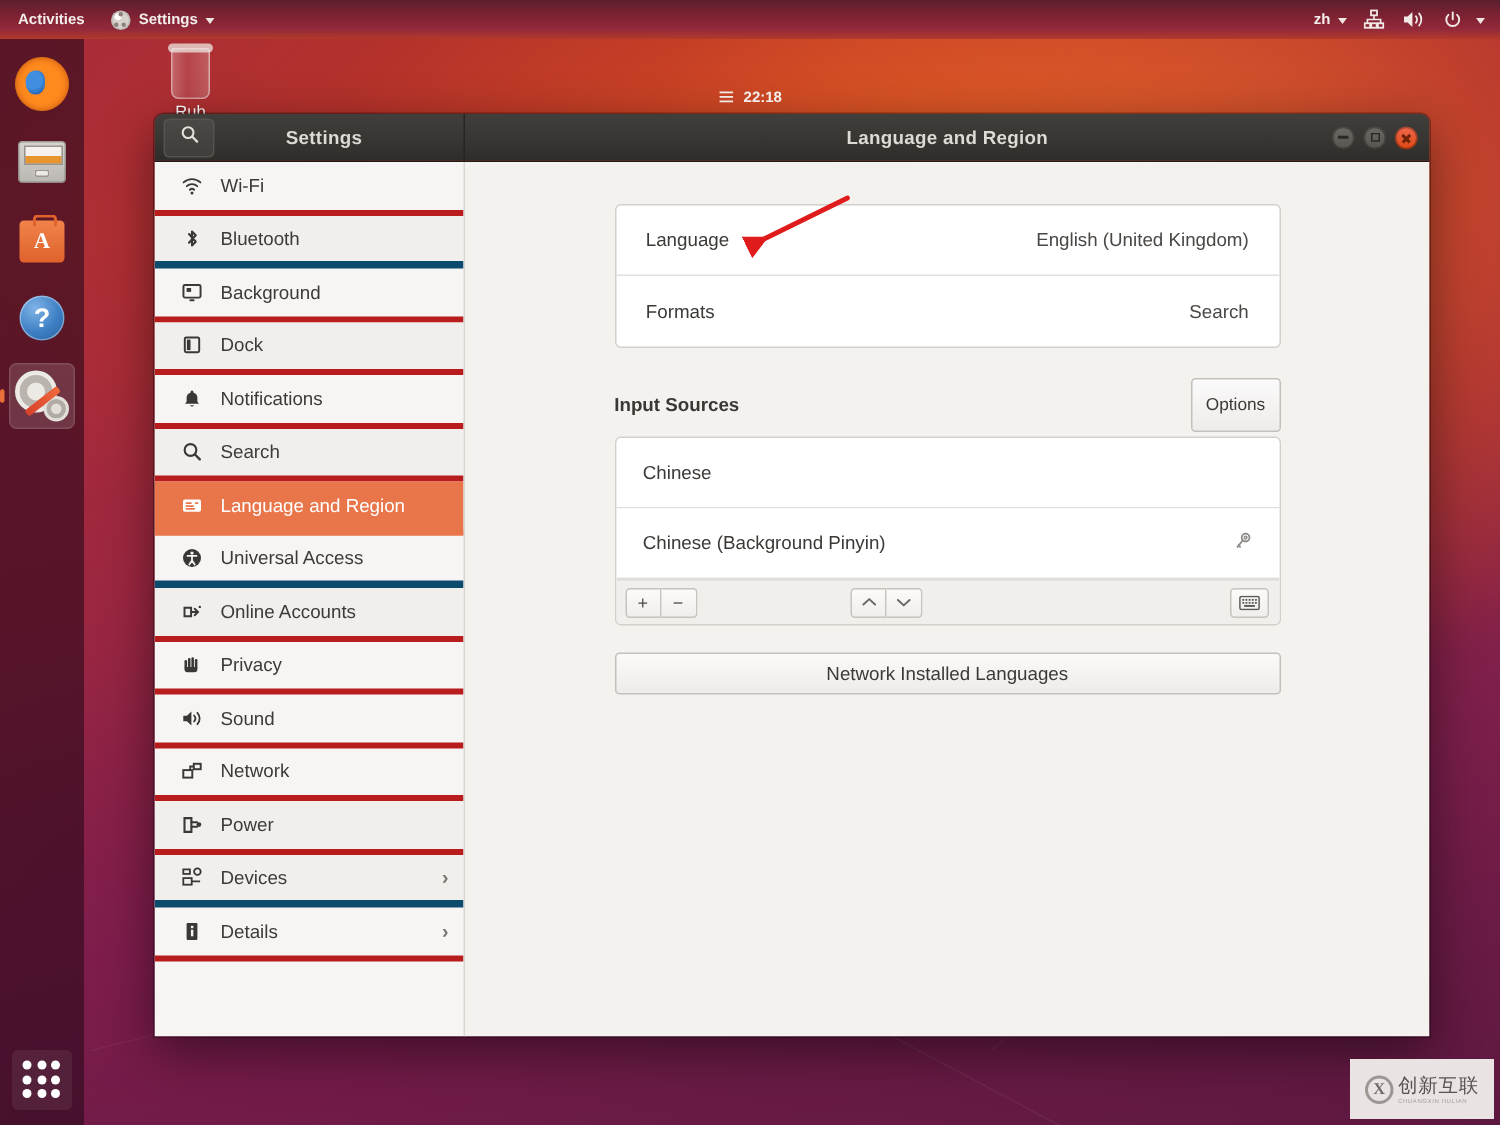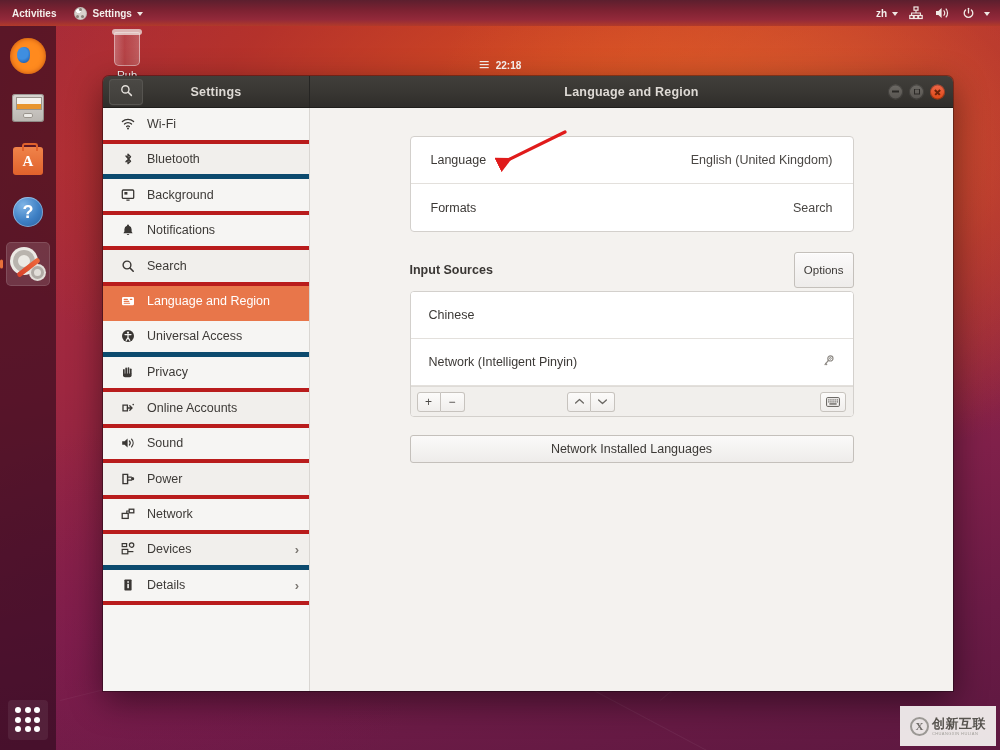--- a/index.html
+++ b/index.html
@@ -399,21 +399,21 @@
     gap: 3px; z-index: 45;
   }
   #wm-mark {
     width: 19px; height: 19px; border-radius: 50%;
     border: 2px solid #9b9894;
     display: flex; align-items: center; justify-content: center;
     color: #6f6c68; font-size: 11px; font-weight: bold;
     font-family: "Liberation Serif", serif;
   }
   #wm-text { display: flex; flex-direction: column; line-height: 1; }
-  #wm-cn { font-size: 13px; font-weight: bold; color: #57544f; letter-spacing: .5px; }
+  #wm-cn { font-size: 13px; font-weight: normal; color: #57544f; letter-spacing: .5px; }
   #wm-en { font-size: 4px; color: #a3a09b; letter-spacing: .4px; margin-top: 2px; }
 </style>
 </head>
 <body>
 
 <div id="desktop">
 
   <div class="wall-glow" style="left:420px; top:-160px; width:760px; height:620px; background:radial-gradient(ellipse at center, rgba(255,140,60,0.32) 0%, rgba(255,120,40,0) 70%);"></div>
   <div class="wall-line" style="left:480px; top:615px; width:430px; height:1px; transform:rotate(-30deg);"></div>
   <div class="wall-line" style="left:500px; top:640px; width:430px; height:1px; transform:rotate(28deg);"></div>
@@ -580,20 +580,29 @@
           <span class="si-icon">
             <svg width="14" height="14" viewBox="0 0 14 14">
               <rect x="1.3" y="2" width="11.4" height="8.4" rx="1" fill="none" stroke="currentColor" stroke-width="1.3"></rect>
               <rect x="3.4" y="4" width="3" height="2.6" fill="currentColor"></rect>
               <path d="M5.4 12.2h3.2" stroke="currentColor" stroke-width="1.3"></path>
             </svg>
           </span>
           <span class="si-label">Background</span>
         </div>
 
+        <div class="side-item alt">
+          <span class="si-icon">
+            <svg width="14" height="14" viewBox="0 0 14 14">
+              <rect x="2.2" y="2" width="9.6" height="9.8" rx="1" fill="none" stroke="currentColor" stroke-width="1.3"></rect>
+              <rect x="3.6" y="3.4" width="2.4" height="7" fill="currentColor"></rect>
+            </svg>
+          </span>
+          <span class="si-label">Dock</span>
+        </div>
 
         <div class="side-item">
           <span class="si-icon">
             <svg width="14" height="14" viewBox="0 0 14 14">
               <path d="M7 1.4a1 1 0 011 1v.4a3.6 3.6 0 012.6 3.4v2.4l1 1.6H2.4l1-1.6V6.2A3.6 3.6 0 016 2.8v-.4a1 1 0 011-1z" fill="currentColor"></path>
               <path d="M5.7 11.1a1.4 1.4 0 002.6 0" fill="currentColor"></path>
             </svg>
           </span>
           <span class="si-label">Notifications</span>
         </div>
@@ -621,77 +630,77 @@
 
         <div class="side-item group-end">
           <span class="si-icon">
             <svg width="14" height="14" viewBox="0 0 14 14">
               <circle cx="7" cy="7" r="6" fill="currentColor"></circle>
               <circle cx="7" cy="3.7" r="1.1" fill="#f6f5f3"></circle>
               <path d="M4 5.6h6M7 5.6v3M7 8.6l-1.8 2.7M7 8.6l1.8 2.7" stroke="#f6f5f3" stroke-width="1.2" stroke-linecap="round"></path>
             </svg>
           </span>
           <span class="si-label">Universal Access</span>
+        </div>
+
+        <div class="side-item alt">
+          <span class="si-icon">
+            <svg width="14" height="14" viewBox="0 0 14 14">
+              <path d="M2 4.2h4.4v5.6H2z" fill="none" stroke="currentColor" stroke-width="1.3"></path>
+              <path d="M6.4 7h4.4M8.8 4.8L11 7l-2.2 2.2" fill="none" stroke="currentColor" stroke-width="1.3" stroke-linecap="round"></path>
+              <circle cx="12.2" cy="3.6" r="0.8" fill="currentColor"></circle>
+            </svg>
+          </span>
+          <span class="si-label">Online Accounts</span>
         </div>
 
         <div class="side-item">
           <span class="si-icon">
             <svg width="14" height="14" viewBox="0 0 14 14">
               <rect x="2" y="4" width="1.7" height="5.4" rx="0.8" fill="currentColor"></rect>
               <rect x="4.3" y="2.6" width="1.7" height="6.8" rx="0.8" fill="currentColor"></rect>
               <rect x="6.6" y="2.2" width="1.7" height="7.2" rx="0.8" fill="currentColor"></rect>
               <rect x="8.9" y="3.4" width="1.7" height="6" rx="0.8" fill="currentColor"></rect>
               <path d="M2 8.6h8.6v1.6a2 2 0 01-2 2H4a2 2 0 01-2-2z" fill="currentColor"></path>
             </svg>
           </span>
           <span class="si-label">Privacy</span>
         </div>
 
-        <div class="side-item alt">
-          <span class="si-icon">
-            <svg width="14" height="14" viewBox="0 0 14 14">
-              <path d="M2 4.2h4.4v5.6H2z" fill="none" stroke="currentColor" stroke-width="1.3"></path>
-              <path d="M6.4 7h4.4M8.8 4.8L11 7l-2.2 2.2" fill="none" stroke="currentColor" stroke-width="1.3" stroke-linecap="round"></path>
-              <circle cx="12.2" cy="3.6" r="0.8" fill="currentColor"></circle>
-            </svg>
-          </span>
-          <span class="si-label">Online Accounts</span>
-        </div>
-
 
         <div class="side-item">
           <span class="si-icon">
             <svg width="14" height="14" viewBox="0 0 14 14">
               <path d="M1.2 5.2h2.4L6.6 2.4v9.2L3.6 8.8H1.2z" fill="currentColor"></path>
               <path d="M8.4 5a3 3 0 010 4M10.6 3.2a5.6 5.6 0 010 7.6" fill="none" stroke="currentColor" stroke-width="1.2" stroke-linecap="round"></path>
             </svg>
           </span>
           <span class="si-label">Sound</span>
+        </div>
+
+        <div class="side-item">
+          <span class="si-icon">
+            <svg width="14" height="14" viewBox="0 0 14 14">
+              <rect x="1.2" y="6.4" width="6" height="5" fill="none" stroke="currentColor" stroke-width="1.3"></rect>
+              <rect x="8.2" y="2.2" width="4.6" height="3.6" fill="none" stroke="currentColor" stroke-width="1.3"></rect>
+              <path d="M8.2 4h-2.4v2.4" fill="none" stroke="currentColor" stroke-width="1.2"></path>
+            </svg>
+          </span>
+          <span class="si-label">Network</span>
         </div>
 
         <div class="side-item alt">
           <span class="si-icon">
             <svg width="14" height="14" viewBox="0 0 14 14">
               <path d="M2 2.4h4.6v9.2H2z" fill="none" stroke="currentColor" stroke-width="1.4"></path>
               <path d="M6.6 5.2h3.8M6.6 8.2h3.8" stroke="currentColor" stroke-width="1.3" stroke-linecap="round"></path>
               <circle cx="11.6" cy="6.7" r="1.6" fill="currentColor"></circle>
             </svg>
           </span>
           <span class="si-label">Power</span>
-        </div>
-
-        <div class="side-item">
-          <span class="si-icon">
-            <svg width="14" height="14" viewBox="0 0 14 14">
-              <rect x="1.2" y="6.4" width="6" height="5" fill="none" stroke="currentColor" stroke-width="1.3"></rect>
-              <rect x="8.2" y="2.2" width="4.6" height="3.6" fill="none" stroke="currentColor" stroke-width="1.3"></rect>
-              <path d="M8.2 4h-2.4v2.4" fill="none" stroke="currentColor" stroke-width="1.2"></path>
-            </svg>
-          </span>
-          <span class="si-label">Network</span>
         </div>
 
         <div class="side-item alt group-end">
           <span class="si-icon">
             <svg width="14" height="14" viewBox="0 0 14 14">
               <rect x="1.2" y="1.6" width="4.4" height="3" fill="none" stroke="currentColor" stroke-width="1.2"></rect>
               <rect x="1.2" y="7.4" width="5.6" height="4.4" fill="none" stroke="currentColor" stroke-width="1.2"></rect>
               <circle cx="10.6" cy="3.1" r="2.2" fill="none" stroke="currentColor" stroke-width="1.2"></circle>
               <path d="M6.8 9.6h5.6" stroke="currentColor" stroke-width="1.2"></path>
             </svg>
@@ -731,21 +740,21 @@
           <div class="section-head">
             <span class="section-title">Input Sources</span>
             <button class="btn" id="options-btn">Options</button>
           </div>
 
           <div class="card">
             <div class="src-row">
               <span>Chinese</span>
             </div>
             <div class="src-row">
-              <span>Network (Intelligent Pinyin)</span>
+              <span>Chinese (Background Pinyin)</span>
               <span class="src-gear">
                 <svg width="14" height="14" viewBox="0 0 14 14">
                   <circle cx="9.4" cy="4.4" r="2.6" fill="none" stroke="#8e8a85" stroke-width="1.2"></circle>
                   <circle cx="9.4" cy="4.4" r="0.9" fill="none" stroke="#8e8a85" stroke-width="1"></circle>
                   <path d="M7.6 6.2 L4 10.6 M4.6 9.4 l1.1 1.1" stroke="#8e8a85" stroke-width="1.2" stroke-linecap="round"></path>
                 </svg>
               </span>
             </div>
             <div class="src-toolbar">
               <span class="tb-group">

